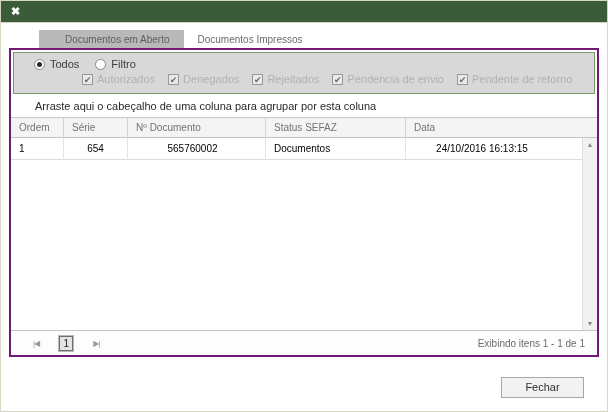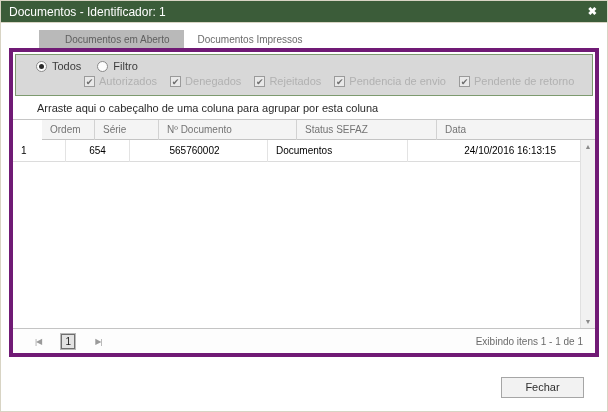--- a/index.html
+++ b/index.html
@@ -14,52 +14,52 @@
   .titlebar .close { color:#ffffff; font-size:11px; font-weight:bold; padding:0 10px; cursor:pointer; }
 
   
   .tabs { position:absolute; left:38px; top:29px; display:flex; }
   .tab { font-size:10px; padding:4px 14px 3px 14px; cursor:pointer; }
   .tab.active { background:#b9b9b9; color:#5f5f5f;padding-left:26px; }
   .tab.inactive { background:#ffffff; color:#6b6b6b; }
 
   
   .frame { position:absolute; left:8px; top:47px; right:8px; bottom:54px;
-           border:4px solid #701a75; background:#fff; display:flex; flex-direction:column; }
+           border:2px solid #701a75; background:#fff; display:flex; flex-direction:column; }
 
   
   .filterbox { margin:2px; height:42px; background:#d8d8d8; border:1px solid #7d9a6f; padding:5px 0 0 20px; }
   .radio-row { display:flex; align-items:center; gap:16px; font-size:11px; color:#3c3c3c; }
   .radio-item { display:flex; align-items:center; gap:5px; cursor:pointer; }
   .radio { width:11px; height:11px; border-radius:50%; border:1px solid #8a8a8a; background:#fdfdfd;
            display:inline-flex; align-items:center; justify-content:center; }
   .radio.sel::after { content:""; width:5px; height:5px; border-radius:50%; background:#2b2b2b; }
   .checkbox-row { display:flex; align-items:center; gap:13px; font-size:11px; color:#b1b1b1;
                   padding-left:48px; margin-top:3px; }
   .cb { display:flex; align-items:center; gap:4px; cursor:pointer; }
   .cbbox { width:11px; height:11px; border:1px solid #9a9a9a; background:#e9e9e9; color:#6f6f6f;
            font-size:9px; line-height:10px; text-align:center; display:inline-block; }
 
   
   .groupbar { height:22px; line-height:21px; padding-left:24px; font-size:11px; color:#2a2a2a;
               background:#fff; border-bottom:1px solid #c6c6c6; }
 
   
   .ghead { display:flex; height:20px; background:#f4f4f4; border-bottom:1px solid #c4c4c4;
-           font-size:10px; color:#737373; align-items:center;margin-left:29px; }
+           font-size:10px; color:#737373; align-items:center; }
   .hc { height:20px; line-height:19px; border-right:1px solid #d2d2d2; cursor:pointer; }
   .hc:last-child { border-right:none; }
   .c0 { width:53px; } .c1 { width:64px; } .c2 { width:138px; } .c3 { width:140px; } .c4 { flex:1; }
   .gbody { position:relative; flex:1; background:#fff; overflow:hidden; }
   .grow { display:flex; height:22px; border-bottom:1px solid #dcdcdc; font-size:10px; color:#000;
           align-items:center; width:calc(100% - 15px); cursor:pointer; }
   .gc { height:22px; line-height:21px; border-right:1px solid #e3e3e3; }
   .gc:last-child { border-right:none; }
   .a-left { padding-left:8px; } .a-center { text-align:center; }
-  .a-right { text-align:center; padding-right:8px; } .a-right-lg { text-align:right; padding-right:24px; }
+  .a-right { text-align:center; padding-right:8px; } .a-right-lg { text-align:center; padding-right:24px; }
 
   
   .vscroll { position:absolute; top:0; right:0; bottom:0; width:15px; background:#f1f1f1;
              border-left:1px solid #e0e0e0; }
   .sarrow { position:absolute; left:0; right:0; text-align:center; color:#8a8a8a; font-size:7px; cursor:pointer; }
   .sarrow.up { top:3px; } .sarrow.down { bottom:3px; }
 
   
   .pager { height:25px; border-top:1px solid #c4c4c4; background:#fdfdfd; display:flex;
            align-items:center; font-size:10px; color:#9a9a9a; padding:0 12px 0 22px; }
@@ -73,21 +73,20 @@
   .btn-close { position:absolute; right:23px; bottom:13px; width:83px; height:21px;
                background:#f2f2f2; border:1px solid #a6a6a6; font-size:11px; color:#2e2e2e;
                text-align:center; line-height:19px; cursor:pointer; }
 </style>
 </head>
 <body>
 
 <div class="dialog">
 
   <div class="titlebar">
-    <span class="title">Documentos - Identificador: 1</span>
     <span class="close">✖</span>
   </div>
 
   <div class="tabs">
     <div class="tab active">Documentos em Aberto</div>
     <div class="tab inactive">Documentos Impressos</div>
   </div>
 
   <div class="frame">
 

